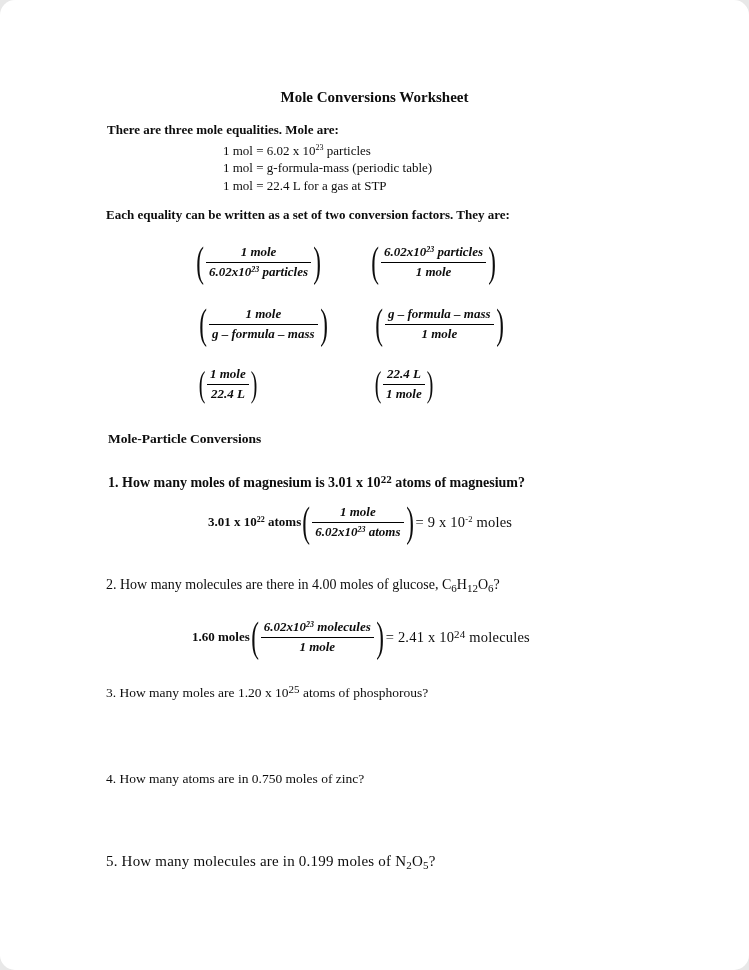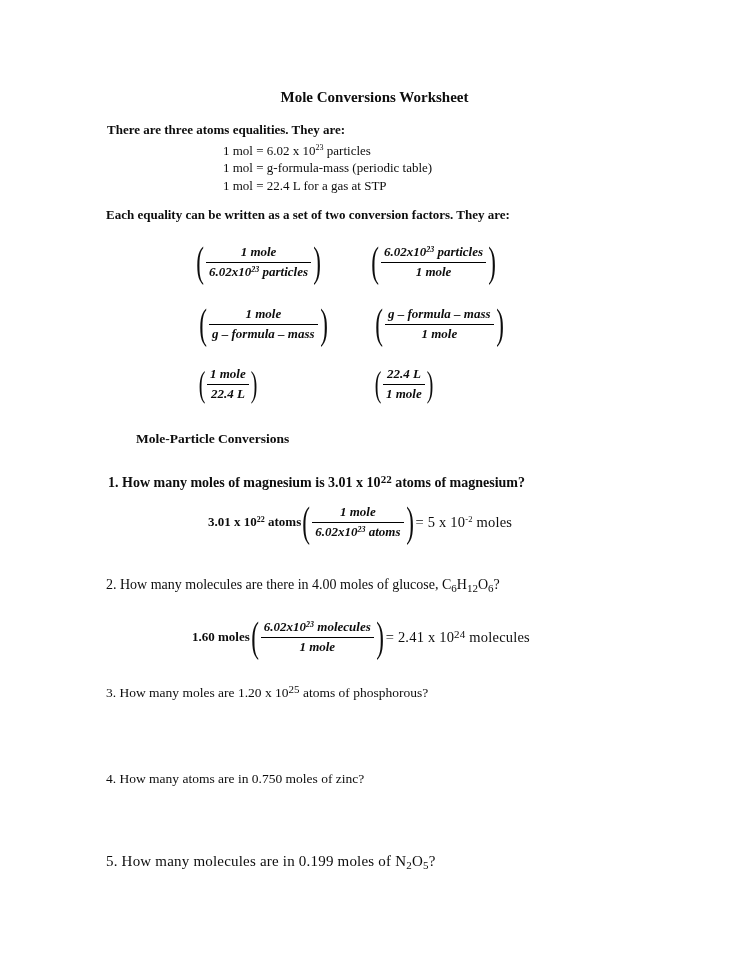--- a/index.html
+++ b/index.html
@@ -1,26 +1,26 @@
 <!DOCTYPE html>
 <html><head>
 <meta charset="utf-8">
 <style>
   html,body{margin:0;padding:0;background:#e8e8e8;}
   .page{
     position:relative;width:749px;height:970px;background:#ffffff;
     font-family:"Liberation Serif","DejaVu Serif",serif;color:#0d0d0d;
-    overflow:hidden;margin:0 auto;
+    overflow:hidden;margin:0 auto;border-radius:15px;
   }
   .abs{position:absolute;}
   .title{left:0;top:89px;width:749px;text-align:center;font-size:15px;font-weight:bold;}
   .h{font-weight:bold;font-size:13px;white-space:nowrap;}
   .intro-h{left:107px;top:122px;}
   .factors-h{left:106px;top:207px;}
-  .sec-h{left:108px;top:431px;font-size:13.5px;margin-left:28px;}
+  .sec-h{left:108px;top:431px;font-size:13.5px;}
   .eqs{left:223px;top:139px;font-size:13px;line-height:17.6px;white-space:nowrap;}
   .q{position:absolute;font-size:14px;white-space:nowrap;}
   .q3,.q4{font-size:13.5px;}
   .q5{font-size:15px;letter-spacing:.2px;}
   
   .pair{position:absolute;}
   .fr{display:inline-flex;align-items:center;font-size:13px;font-weight:bold;font-style:italic;white-space:nowrap;}
   .fr .p{font-size:42px;font-weight:400;font-style:normal;line-height:1;display:inline-block;transform:scaleX(.55);margin:0 -5px;}
   .fr.sm .p{font-size:36px;}
   .fr .st{display:inline-flex;flex-direction:column;align-items:center;margin:0 4px;justify-content:space-between;}
@@ -38,21 +38,21 @@
   .lead{font-weight:bold;white-space:nowrap;}
   .result{font-size:14.5px;white-space:nowrap;margin-left:1px;letter-spacing:.2px;}
 </style>
 </head>
 <body>
 
 <div class="page">
 
   <div class="abs title">Mole Conversions Worksheet</div>
 
-  <div class="abs h intro-h">There are three atoms equalities. They are:</div>
+  <div class="abs h intro-h">There are three mole equalities. Mole are:</div>
 
   <div class="abs eqs">
     <div><span>1 mol = 6.02 x 10</span><span class="s-sup">23</span><span> particles</span></div>
     <div>1 mol = g-formula-mass (periodic table)</div>
     <div>1 mol = 22.4 L for a gas at STP</div>
   </div>
 
   <div class="abs h factors-h">Each equality can be written as a set of two conversion factors. They are:</div>
 
   <div class="pair" style="left:198px;top:241px;">
@@ -126,21 +126,21 @@
     <span class="lead"><span>3.01 x 10</span><span class="s-sup">22</span><span> atoms</span></span>
     <span class="fr">
       <span class="p">(</span>
       <span class="st">
         <span class="nu">1 mole</span>
         <span class="ba"></span>
         <span class="de"><span>6.02x10</span><span class="s-sup">23</span><span> atoms</span></span>
       </span>
       <span class="p">)</span>
     </span>
-    <span class="result"><span>= 5 x 10</span><span class="t-sup">-2</span><span> moles</span></span>
+    <span class="result"><span>= 9 x 10</span><span class="t-sup">-2</span><span> moles</span></span>
   </div>
 
   <div class="q" style="left:106px;top:577px;"><span>2. How many molecules are there in 4.00 moles of glucose, C</span><span class="b-sub">6</span><span>H</span><span class="b-sub">12</span><span>O</span><span class="b-sub">6</span><span>?</span></div>
 
   <div class="work" style="left:192px;top:616px;">
     <span class="lead">1.60 moles</span>
     <span class="fr">
       <span class="p">(</span>
       <span class="st">
         <span class="nu"><span>6.02x10</span><span class="s-sup">23</span><span> molecules</span></span>

